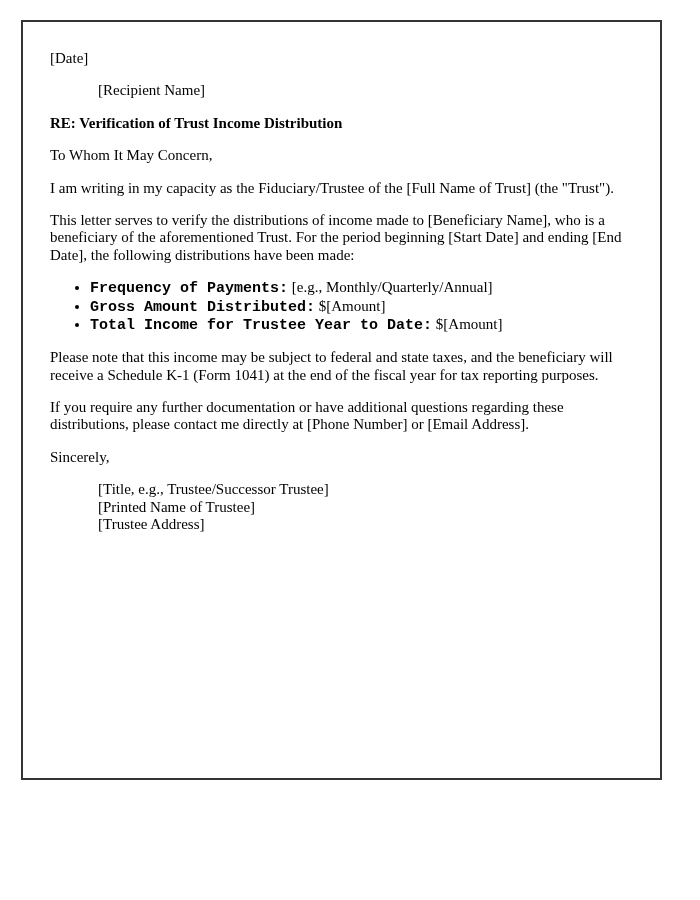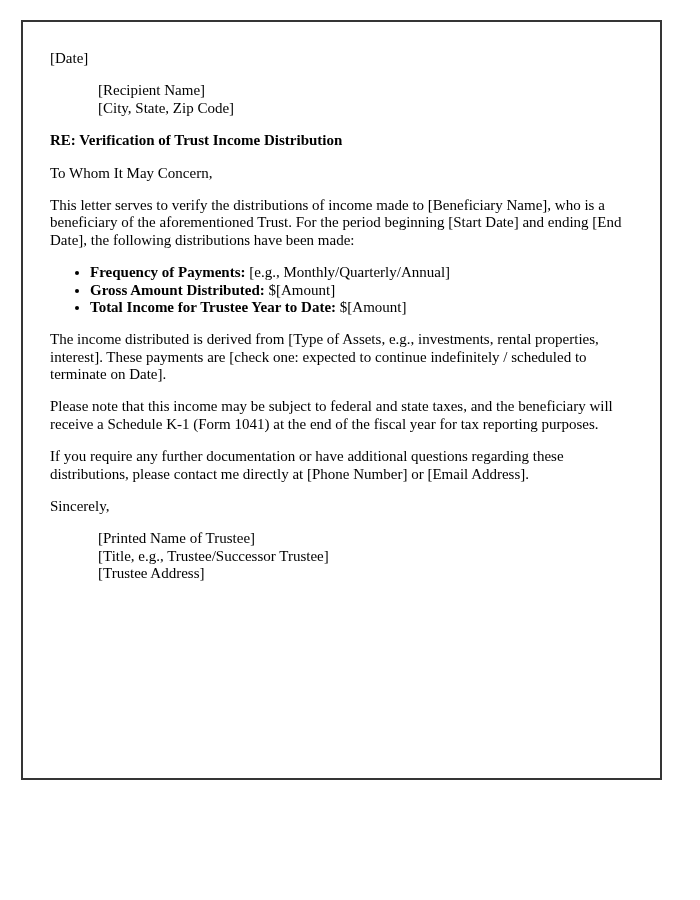--- a/index.html
+++ b/index.html
@@ -42,65 +42,64 @@
   .addr-line { display: block; margin-left: 48px; }
   .subject { font-weight: bold; }
   ul.dist-list {
     margin: 15px 0;
     padding-left: 40px;
     list-style-type: disc;
   }
   ul.dist-list li {
     margin: 0;
   }
-  .bullet-label { font-weight: bold; }
+  .bullet-label { font-weight: bold; font-family: Liberation Mono, monospace; }
 </style>
 </head>
 <body>
 
 <div class="page">
   <div class="letter-frame">
     <div class="letter-body">
 
       <p>[Date]</p>
 
       <p>
         <span class="addr-line">[Recipient Name]</span>
-        <span class="addr-line">[City, State, Zip Code]</span>
       </p>
 
       <p class="subject">RE: Verification of Trust Income Distribution</p>
 
       <p>To Whom It May Concern,</p>
 
+      <p>I am writing in my capacity as the Fiduciary/Trustee of the [Full Name of Trust] (the "Trust").</p>
 
       <p>This letter serves to verify the distributions of income made to [Beneficiary Name], who is a beneficiary of the aforementioned Trust. For the period beginning [Start Date] and ending [End Date], the following distributions have been made:</p>
 
       <ul class="dist-list">
         <li>
           <span class="bullet-label">Frequency of Payments:</span><span> [e.g., Monthly/Quarterly/Annual]</span>
         </li>
         <li>
           <span class="bullet-label">Gross Amount Distributed:</span><span> $[Amount]</span>
         </li>
         <li>
           <span class="bullet-label">Total Income for Trustee Year to Date:</span><span> $[Amount]</span>
         </li>
       </ul>
 
-      <p>The income distributed is derived from [Type of Assets, e.g., investments, rental properties, interest]. These payments are [check one: expected to continue indefinitely / scheduled to terminate on Date].</p>
 
       <p>Please note that this income may be subject to federal and state taxes, and the beneficiary will receive a Schedule K-1 (Form 1041) at the end of the fiscal year for tax reporting purposes.</p>
 
       <p>If you require any further documentation or have additional questions regarding these distributions, please contact me directly at [Phone Number] or [Email Address].</p>
 
       <p>Sincerely,</p>
 
 
       <p>
+        <span class="addr-line">[Title, e.g., Trustee/Successor Trustee]</span>
         <span class="addr-line">[Printed Name of Trustee]</span>
-        <span class="addr-line">[Title, e.g., Trustee/Successor Trustee]</span>
         <span class="addr-line">[Trustee Address]</span>
       </p>
 
     </div>
   </div>
 </div>
 
 </body></html>

